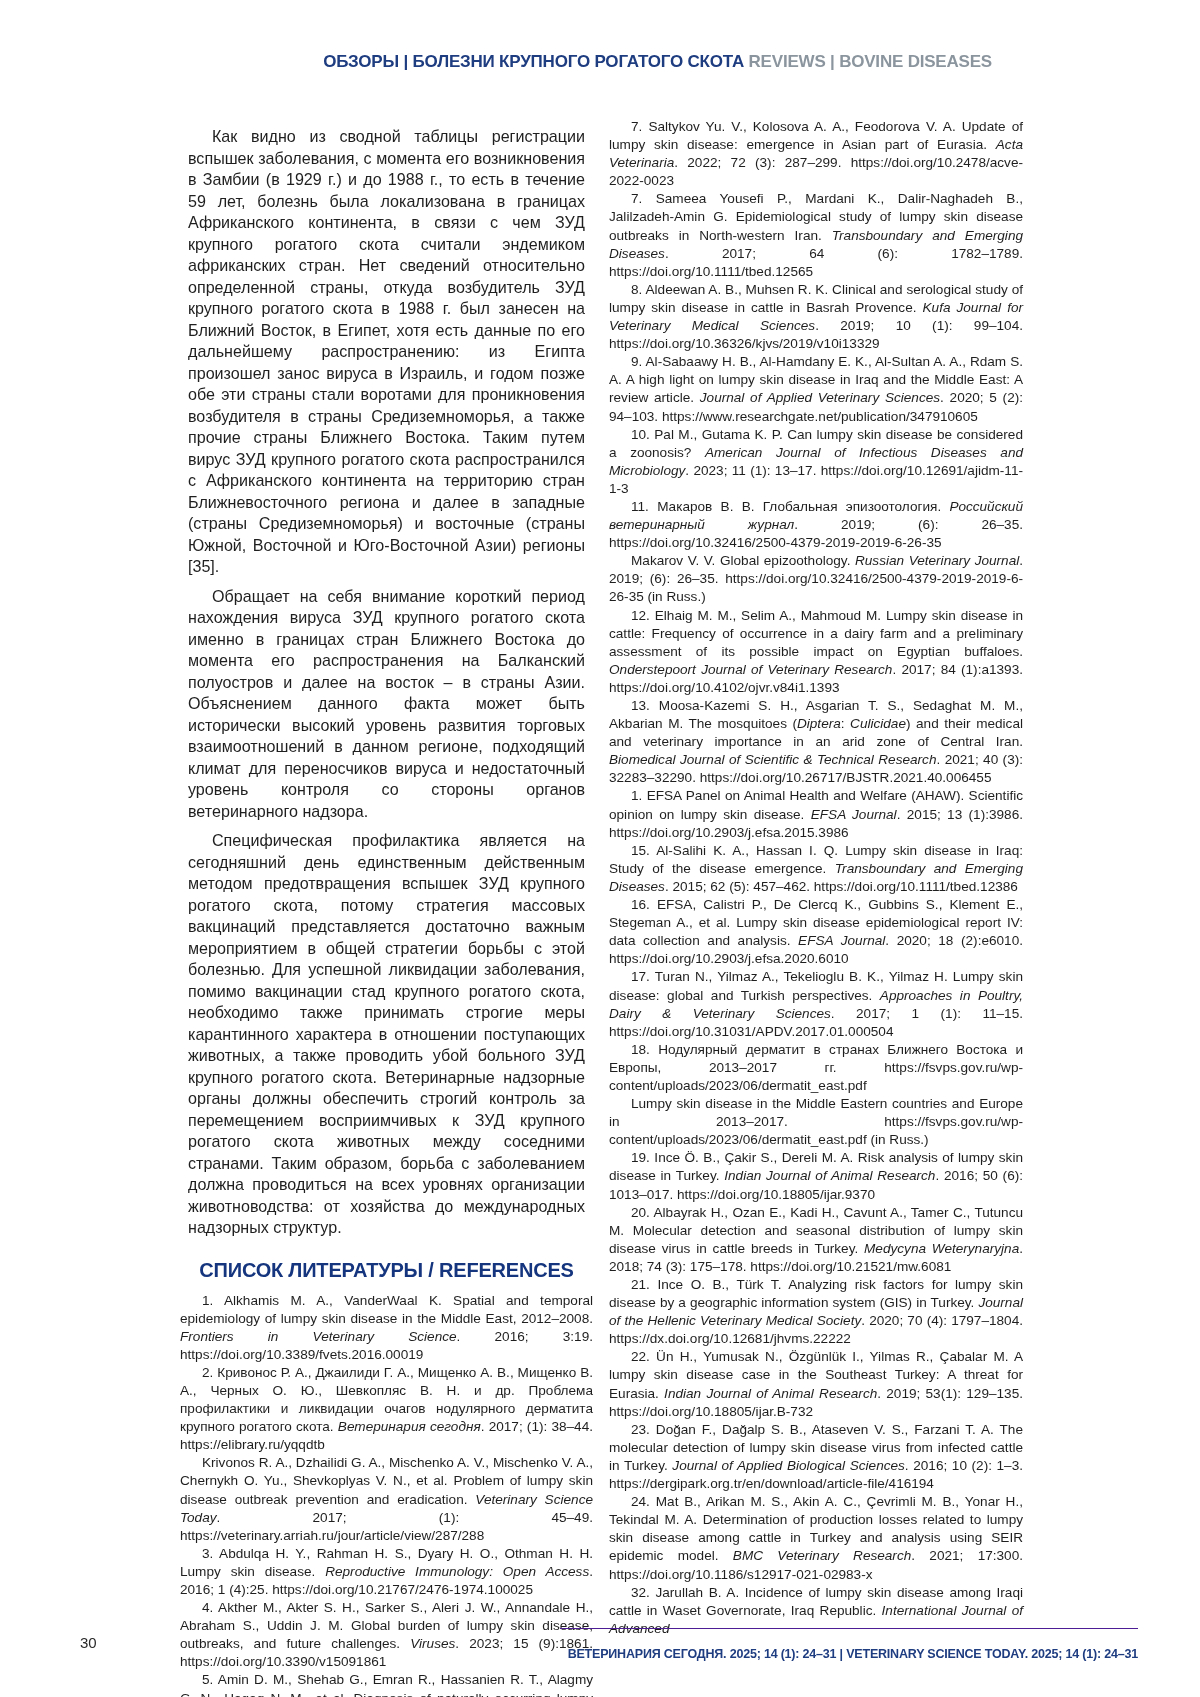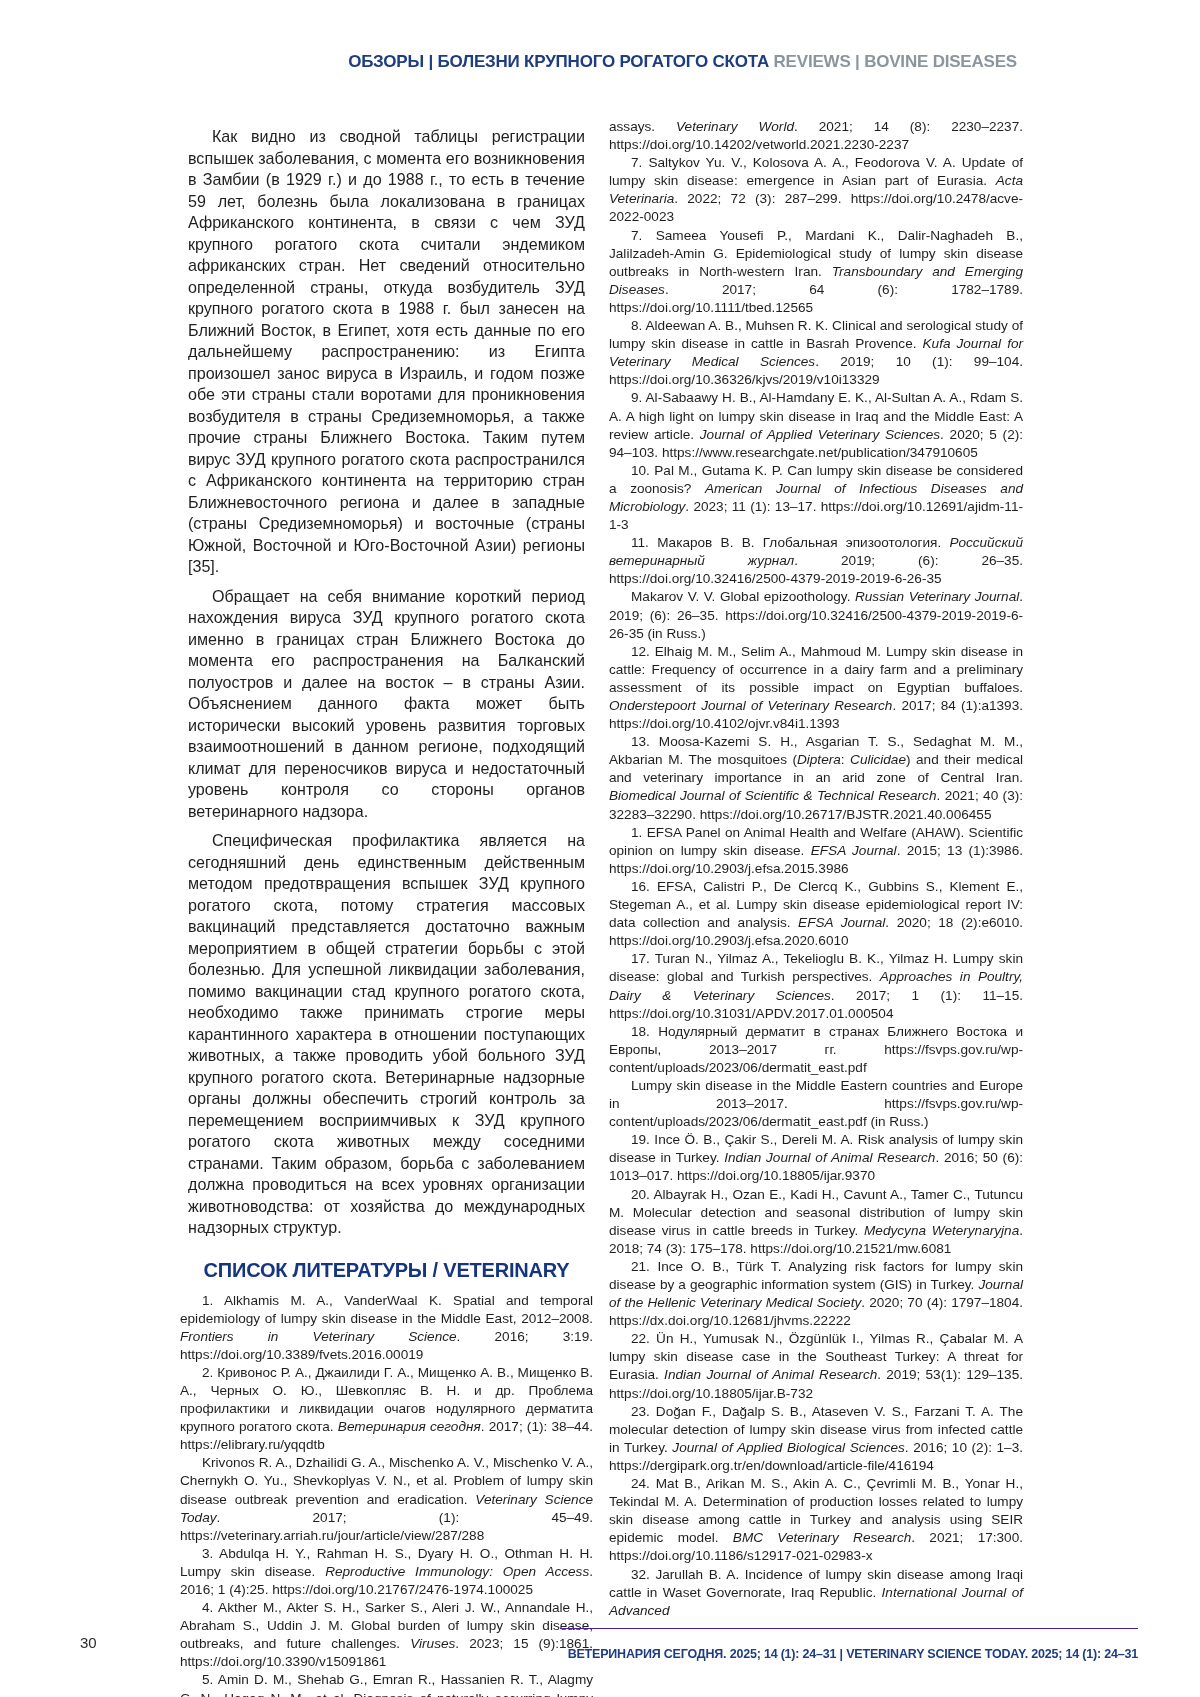--- a/index.html
+++ b/index.html
@@ -3,21 +3,21 @@
 <meta charset="utf-8">
 <style>
   html,body{margin:0;padding:0;background:#ffffff;}
   body{
     width:1200px;height:1697px;position:relative;overflow:hidden;
     font-family:"Liberation Sans","DejaVu Sans",sans-serif;
     color:#1f1f1f;
   }
   .page{position:absolute;inset:0;background:#ffffff;}
   .running-head{
-    position:absolute;top:52px;left:0;right:183px;
+    position:absolute;top:52px;left:0;right:208px;
     text-align:right;font-weight:bold;font-size:17px;letter-spacing:-0.2px;
     white-space:nowrap;
   }
   .running-head .ru{color:#1e3c80;}
   .running-head .en{color:#8b959e;}
   .col{position:absolute;top:118px;}
   .col-left{left:180px;width:413px;}
   .col-right{left:609px;width:414px;}
   .body-para{
     margin:8px;font-size:16.1px;line-height:21.5px;text-align:justify;
@@ -53,44 +53,44 @@
 <div class="page">
 
   <div class="running-head">
     <span class="ru">ОБЗОРЫ | БОЛЕЗНИ КРУПНОГО РОГАТОГО СКОТА</span><span class="en"> REVIEWS | BOVINE DISEASES</span>
   </div>
 
   <div class="col col-left">
     <p class="body-para">Как видно из сводной таблицы регистрации вспышек заболевания, с момента его возникновения в Замбии (в 1929 г.) и до 1988 г., то есть в течение 59 лет, болезнь была локализована в границах Африканского континента, в связи с чем ЗУД крупного рогатого скота считали эндемиком африканских стран. Нет сведений относительно определенной страны, откуда возбудитель ЗУД крупного рогатого скота в 1988 г. был занесен на Ближний Восток, в Египет, хотя есть данные по его дальнейшему распространению: из Египта произошел занос вируса в Израиль, и годом позже обе эти страны стали воротами для проникновения возбудителя в страны Средиземноморья, а также прочие страны Ближнего Востока. Таким путем вирус ЗУД крупного рогатого скота распространился с Африканского континента на территорию стран Ближневосточного региона и далее в западные (страны Средиземноморья) и восточные (страны Южной, Восточной и Юго-Восточной Азии) регионы [35].</p>
     <p class="body-para">Обращает на себя внимание короткий период нахождения вируса ЗУД крупного рогатого скота именно в границах стран Ближнего Востока до момента его распространения на Балканский полуостров и далее на восток – в страны Азии. Объяснением данного факта может быть исторически высокий уровень развития торговых взаимоотношений в данном регионе, подходящий климат для переносчиков вируса и недостаточный уровень контроля со стороны органов ветеринарного надзора.</p>
     <p class="body-para">Специфическая профилактика является на сегодняшний день единственным действенным методом предотвращения вспышек ЗУД крупного рогатого скота, потому стратегия массовых вакцинаций представляется достаточно важным мероприятием в общей стратегии борьбы с этой болезнью. Для успешной ликвидации заболевания, помимо вакцинации стад крупного рогатого скота, необходимо также принимать строгие меры карантинного характера в отношении поступающих животных, а также проводить убой больного ЗУД крупного рогатого скота. Ветеринарные надзорные органы должны обеспечить строгий контроль за перемещением восприимчивых к ЗУД крупного рогатого скота животных между соседними странами. Таким образом, борьба с заболеванием должна проводиться на всех уровнях организации животноводства: от хозяйства до международных надзорных структур.</p>
-    <h2 class="refs-heading">СПИСОК ЛИТЕРАТУРЫ / VETERINARY</h2>
+    <h2 class="refs-heading">СПИСОК ЛИТЕРАТУРЫ / REFERENCES</h2>
     <div>
         <p class="ref"><span>1. Alkhamis M. A., VanderWaal K. Spatial and temporal epidemiology of lumpy skin disease in the Middle East, 2012–2008. </span><span class="it">Frontiers in Veterinary Science</span><span>. 2016; 3:19. https://doi.org/10.3389/fvets.2016.00019</span></p>
         <p class="ref"><span>2. Кривонос Р. А., Джаилиди Г. А., Мищенко А. В., Мищенко В. А., Черных О. Ю., Шевкопляс В. Н. и др. Проблема профилактики и ликвидации очагов нодулярного дерматита крупного рогатого скота. </span><span class="it">Ветеринария сегодня</span><span>. 2017; (1): 38–44. https://elibrary.ru/yqqdtb</span></p>
         <p class="ref"><span>Krivonos R. A., Dzhailidi G. A., Mischenko A. V., Mischenko V. A., Chernykh O. Yu., Shevkoplyas V. N., et al. Problem of lumpy skin disease outbreak prevention and eradication. </span><span class="it">Veterinary Science Today</span><span>. 2017; (1): 45–49. https://veterinary.arriah.ru/jour/article/view/287/288</span></p>
         <p class="ref"><span>3. Abdulqa H. Y., Rahman H. S., Dyary H. O., Othman H. H. Lumpy skin disease. </span><span class="it">Reproductive Immunology: Open Access</span><span>. 2016; 1 (4):25. https://doi.org/10.21767/2476-1974.100025</span></p>
         <p class="ref"><span>4. Akther M., Akter S. H., Sarker S., Aleri J. W., Annandale H., Abraham S., Uddin J. M. Global burden of lumpy skin disease, outbreaks, and future challenges. </span><span class="it">Viruses</span><span>. 2023; 15 (9):1861. https://doi.org/10.3390/v15091861</span></p>
         <p class="ref"><span>5. Amin D. M., Shehab G., Emran R., Hassanien R. T., Alagmy G. N., Hagag N. M., et al. Diagnosis of naturally occurring lumpy skin disease virus infection in cattle using virological, molecular, and immunohistopathological</span></p>
       </div>
   </div>
 
   <div class="col col-right">
     <div>
-        <p class="ref hang"><span>assays. </span><span class="it">Veterinary World</span><span>. 2021; 14 (8): 2230–2237. https://doi.org/10.14202/vetworld.2021.2230-2237</span></p>
         <p class="ref"><span>7. Saltykov Yu. V., Kolosova A. A., Feodorova V. A. Update of lumpy skin disease: emergence in Asian part of Eurasia. </span><span class="it">Acta Veterinaria</span><span>. 2022; 72 (3): 287–299. https://doi.org/10.2478/acve-2022-0023</span></p>
         <p class="ref"><span>7. Sameea Yousefi P., Mardani K., Dalir-Naghadeh B., Jalilzadeh-Amin G. Epidemiological study of lumpy skin disease outbreaks in North-western Iran. </span><span class="it">Transboundary and Emerging Diseases</span><span>. 2017; 64 (6): 1782–1789. https://doi.org/10.1111/tbed.12565</span></p>
         <p class="ref"><span>8. Aldeewan A. B., Muhsen R. K. Clinical and serological study of lumpy skin disease in cattle in Basrah Provence. </span><span class="it">Kufa Journal for Veterinary Medical Sciences</span><span>. 2019; 10 (1): 99–104. https://doi.org/10.36326/kjvs/2019/v10i13329</span></p>
         <p class="ref"><span>9. Al-Sabaawy H. B., Al-Hamdany E. K., Al-Sultan A. A., Rdam S. A. A high light on lumpy skin disease in Iraq and the Middle East: A review article. </span><span class="it">Journal of Applied Veterinary Sciences</span><span>. 2020; 5 (2): 94–103. https://www.researchgate.net/publication/347910605</span></p>
         <p class="ref"><span>10. Pal M., Gutama K. P. Can lumpy skin disease be considered a zoonosis? </span><span class="it">American Journal of Infectious Diseases and Microbiology</span><span>. 2023; 11 (1): 13–17. https://doi.org/10.12691/ajidm-11-1-3</span></p>
         <p class="ref"><span>11. Макаров В. В. Глобальная эпизоотология. </span><span class="it">Российский ветеринарный журнал</span><span>. 2019; (6): 26–35. https://doi.org/10.32416/2500-4379-2019-2019-6-26-35</span></p>
         <p class="ref"><span>Makarov V. V. Global epizoothology. </span><span class="it">Russian Veterinary Journal</span><span>. 2019; (6): 26–35. https://doi.org/10.32416/2500-4379-2019-2019-6-26-35 (in Russ.)</span></p>
         <p class="ref"><span>12. Elhaig M. M., Selim A., Mahmoud M. Lumpy skin disease in cattle: Frequency of occurrence in a dairy farm and a preliminary assessment of its possible impact on Egyptian buffaloes. </span><span class="it">Onderstepoort Journal of Veterinary Research</span><span>. 2017; 84 (1):a1393. https://doi.org/10.4102/ojvr.v84i1.1393</span></p>
         <p class="ref"><span>13. Moosa-Kazemi S. H., Asgarian T. S., Sedaghat M. M., Akbarian M. The mosquitoes (</span><span class="it">Diptera</span><span>: </span><span class="it">Culicidae</span><span>) and their medical and veterinary importance in an arid zone of Central Iran. </span><span class="it">Biomedical Journal of Scientific &amp; Technical Research</span><span>. 2021; 40 (3): 32283–32290. https://doi.org/10.26717/BJSTR.2021.40.006455</span></p>
         <p class="ref"><span>1. EFSA Panel on Animal Health and Welfare (AHAW). Scientific opinion on lumpy skin disease. </span><span class="it">EFSA Journal</span><span>. 2015; 13 (1):3986. https://doi.org/10.2903/j.efsa.2015.3986</span></p>
+        <p class="ref"><span>15. Al-Salihi K. A., Hassan I. Q. Lumpy skin disease in Iraq: Study of the disease emergence. </span><span class="it">Transboundary and Emerging Diseases</span><span>. 2015; 62 (5): 457–462. https://doi.org/10.1111/tbed.12386</span></p>
         <p class="ref"><span>16. EFSA, Calistri P., De Clercq K., Gubbins S., Klement E., Stegeman A., et al. Lumpy skin disease epidemiological report IV: data collection and analysis. </span><span class="it">EFSA Journal</span><span>. 2020; 18 (2):e6010. https://doi.org/10.2903/j.efsa.2020.6010</span></p>
         <p class="ref"><span>17. Turan N., Yilmaz A., Tekelioglu B. K., Yilmaz H. Lumpy skin disease: global and Turkish perspectives. </span><span class="it">Approaches in Poultry, Dairy &amp; Veterinary Sciences</span><span>. 2017; 1 (1): 11–15. https://doi.org/10.31031/APDV.2017.01.000504</span></p>
         <p class="ref"><span>18. Нодулярный дерматит в странах Ближнего Востока и Европы, 2013–2017 гг. https://fsvps.gov.ru/wp-content/uploads/2023/06/dermatit_east.pdf</span></p>
         <p class="ref"><span>Lumpy skin disease in the Middle Eastern countries and Europe in 2013–2017. https://fsvps.gov.ru/wp-content/uploads/2023/06/dermatit_east.pdf (in Russ.)</span></p>
         <p class="ref"><span>19. Ince Ö. B., Çakir S., Dereli M. A. Risk analysis of lumpy skin disease in Turkey. </span><span class="it">Indian Journal of Animal Research</span><span>. 2016; 50 (6): 1013–017. https://doi.org/10.18805/ijar.9370</span></p>
         <p class="ref"><span>20. Albayrak H., Ozan E., Kadi H., Cavunt A., Tamer C., Tutuncu M. Molecular detection and seasonal distribution of lumpy skin disease virus in cattle breeds in Turkey. </span><span class="it">Medycyna Weterynaryjna</span><span>. 2018; 74 (3): 175–178. https://doi.org/10.21521/mw.6081</span></p>
         <p class="ref"><span>21. Ince O. B., Türk T. Analyzing risk factors for lumpy skin disease by a geographic information system (GIS) in Turkey. </span><span class="it">Journal of the Hellenic Veterinary Medical Society</span><span>. 2020; 70 (4): 1797–1804. https://dx.doi.org/10.12681/jhvms.22222</span></p>
         <p class="ref"><span>22. Ün H., Yumusak N., Özgünlük I., Yilmas R., Çabalar M. A lumpy skin disease case in the Southeast Turkey: A threat for Eurasia. </span><span class="it">Indian Journal of Animal Research</span><span>. 2019; 53(1): 129–135. https://doi.org/10.18805/ijar.B-732</span></p>
         <p class="ref"><span>23. Doğan F., Dağalp S. B., Ataseven V. S., Farzani T. A. The molecular detection of lumpy skin disease virus from infected cattle in Turkey. </span><span class="it">Journal of Applied Biological Sciences</span><span>. 2016; 10 (2): 1–3. https://dergipark.org.tr/en/download/article-file/416194</span></p>
         <p class="ref"><span>24. Mat B., Arikan M. S., Akin A. C., Çevrimli M. B., Yonar H., Tekindal M. A. Determination of production losses related to lumpy skin disease among cattle in Turkey and analysis using SEIR epidemic model. </span><span class="it">BMC Veterinary Research</span><span>. 2021; 17:300. https://doi.org/10.1186/s12917-021-02983-x</span></p>

